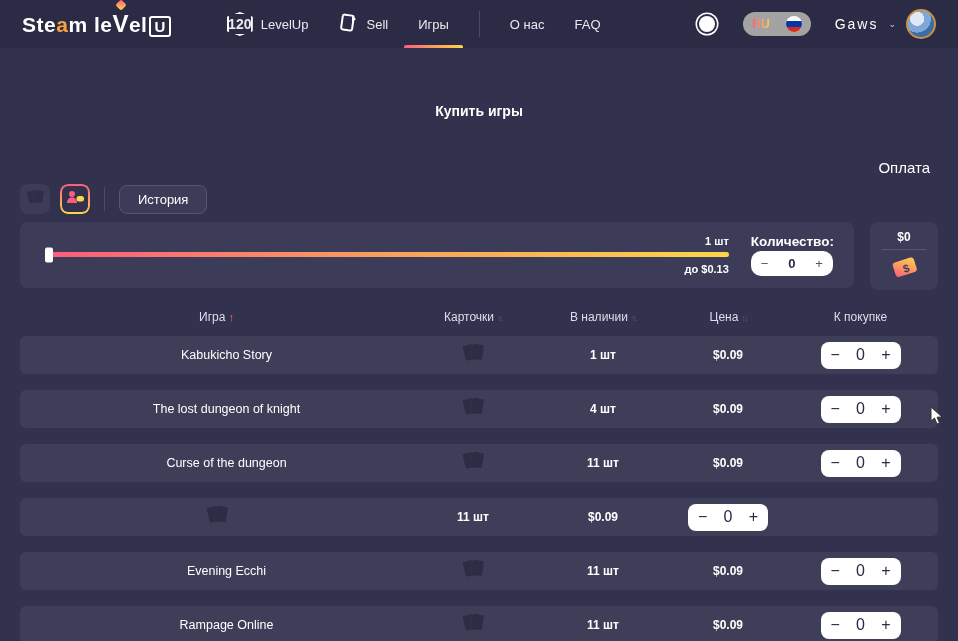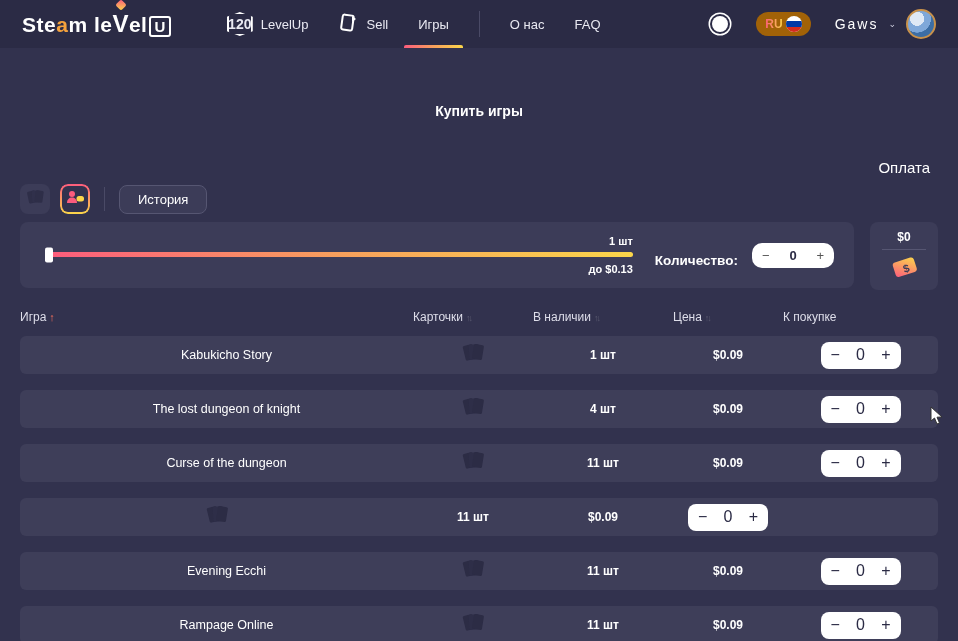--- a/index.html
+++ b/index.html
@@ -42,21 +42,21 @@
     clip-path:polygon(50% 0,100% 20%,100% 80%,50% 100%,0 80%,0 20%);
     background:#2b2b45;
   }
   .nav-divider { width:1px; height:26px; background:#4a4a66; }
   .header-right { margin-left:auto; display:flex; align-items:center; gap:24px; }
   .theme-toggle {
     width:16px; height:16px; border-radius:50%; background:#fff;
     box-shadow:0 0 0 2px #2b2b45, 0 0 0 3.5px #fff; cursor:pointer; margin-right:4px;
   }
   .lang-pill {
-    display:flex; align-items:center; gap:3px; background:#a16207;
+    display:flex; align-items:center; gap:16px; background:#a3a3a3;
     border-radius:14px; padding:4px 9px; cursor:pointer;
   }
   .lang-code {
     font-size:12px; font-weight:bold;
     background:linear-gradient(90deg,#fc5c7d,#fbd64a);
     -webkit-background-clip:text; background-clip:text; color:transparent;
   }
   .flag { width:16px; height:16px; border-radius:50%; overflow:hidden; position:relative; background:#fff; }
   .flag::before { content:""; position:absolute; top:33%; left:0; right:0; height:34%; background:#0039a6; }
   .flag::after  { content:""; position:absolute; bottom:0; left:0; right:0; height:33%; background:#d52b1e; }
@@ -109,41 +109,41 @@
   .slider-bottom-label { margin-top:6px; }
   .slider-track {
     height:5px; border-radius:3px;
     background:linear-gradient(90deg,#fc5c7d,#f7a05c,#fbd64a);
     position:relative; cursor:pointer;
   }
   .slider-handle {
     position:absolute; left:-1px; top:50%; transform:translateY(-50%);
     width:8px; height:15px; background:#fff; border-radius:2px; cursor:grab;
   }
-  .qty-controls { display:flex; align-items:flex-end; gap:14px; }
+  .qty-controls { display:flex; align-items:flex-start; gap:2px;flex-direction:column; }
   .qty-label { font-size:13.5px; font-weight:bold; }
   .stepper {
     background:#fff; border-radius:10px; width:82px; height:25px;
     display:flex; align-items:center; justify-content:space-between;
     padding:0 10px; color:#2b2b45;
   }
   .stepper .st-btn { font-size:13px; color:#555; cursor:pointer; line-height:1; }
   .stepper .st-val { font-size:13px; font-weight:bold; }
   .payment-box {
     width:68px; height:68px; background:#3c3c58; border-radius:8px;
     display:flex; flex-direction:column; align-items:center; padding-top:8px; cursor:pointer;
   }
   .payment-total { font-size:12px; font-weight:bold; }
   .payment-sep { width:44px; height:1px; background:#565672; margin:5px 0 4px; }
   
   .table-header {
     display:grid; grid-template-columns:1fr 120px 140px 110px 155px;
     align-items:center; margin-top:14px; padding:6px 0; font-size:12px; color:#dedeea;
   }
-  .th { cursor:pointer; }
+  .th { text-align:center; cursor:pointer; }
   .sort-up-active { color:#f7705c; font-size:11px; margin-left:3px; }
   .sort-faint { color:rgba(255,255,255,0.18); font-size:9px; margin-left:3px; letter-spacing:-2px; }
   .rows { margin-top:6px; }
   .game-row {
     display:grid; grid-template-columns:1fr 120px 140px 110px 155px;
     align-items:center; background:#3e3e59; border-radius:6px;
     height:38px; margin-bottom:16px;
   }
   .cell-game { padding-left:20px; font-size:12.5px; text-align:center; }
   .cell-center { text-align:center; font-size:12px; font-weight:bold; }

